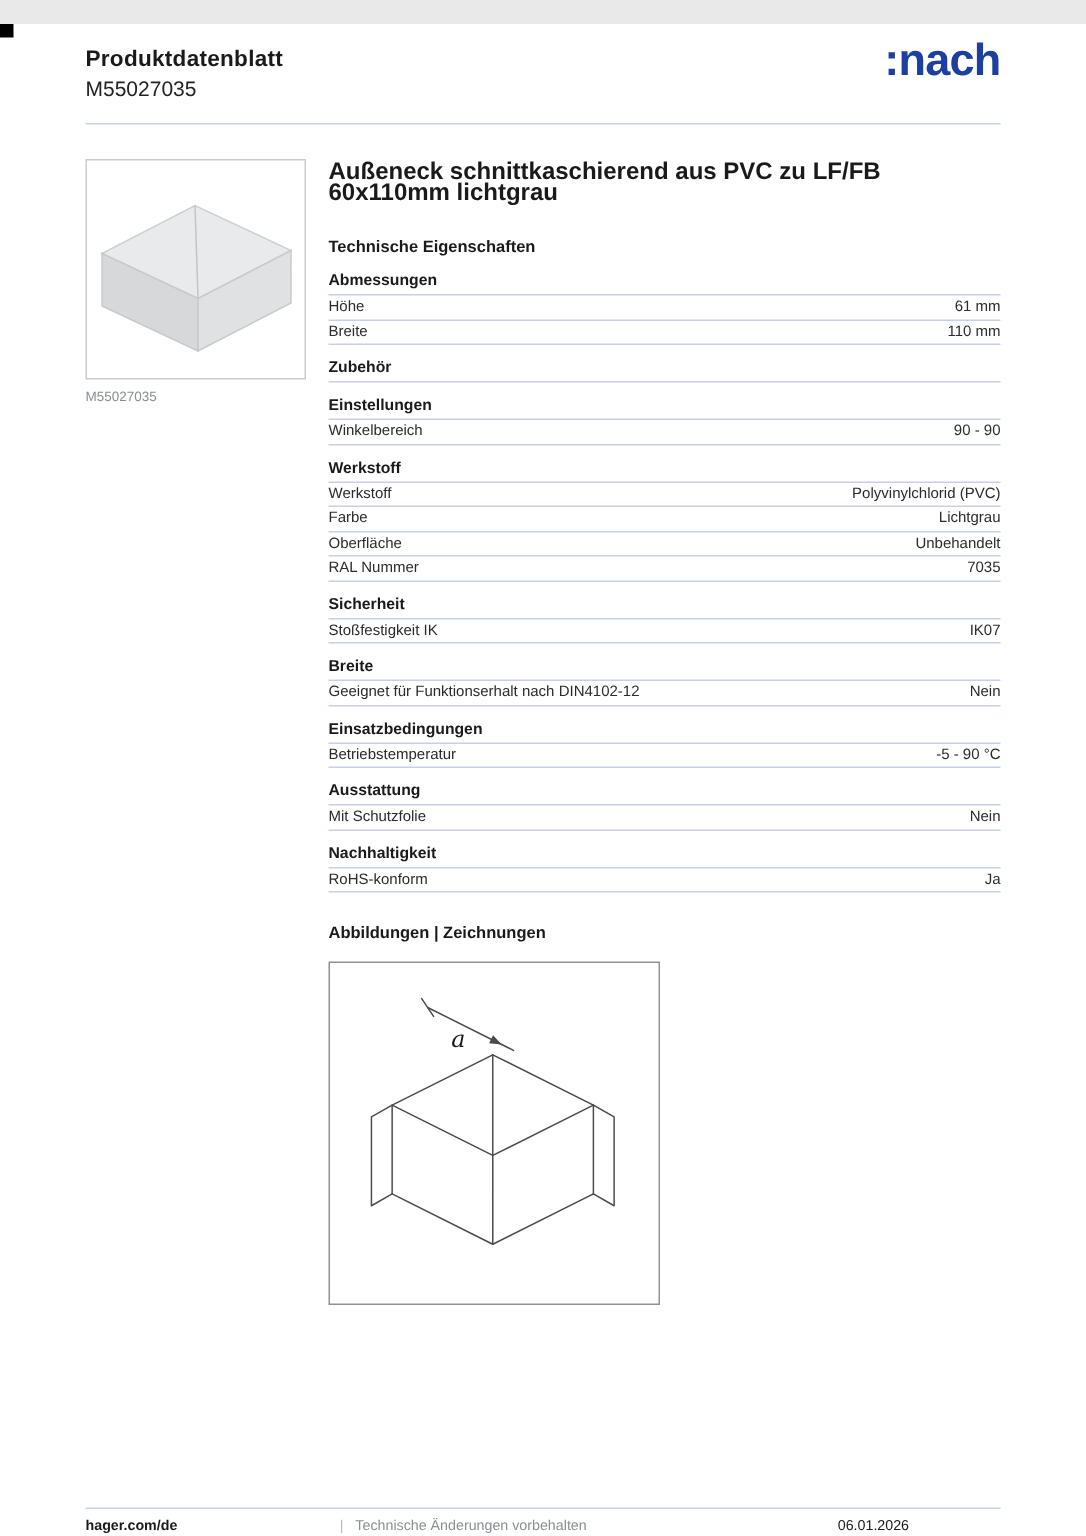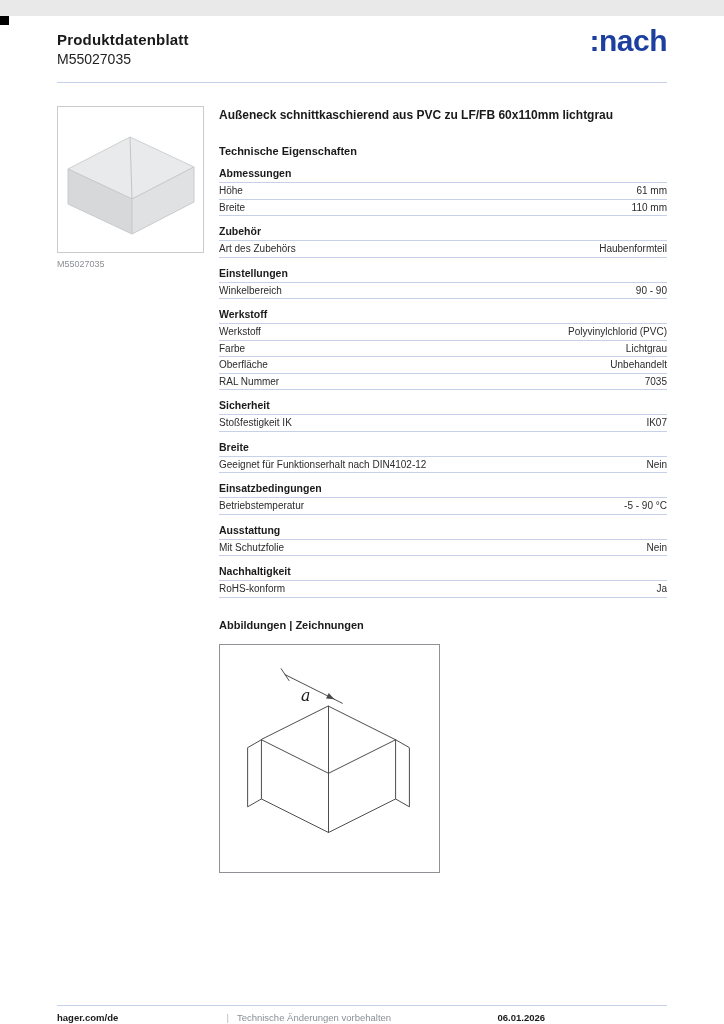--- a/index.html
+++ b/index.html
@@ -19,38 +19,38 @@
   .header-title{position:absolute;left:57px;top:15px;font-size:15px;font-weight:700;letter-spacing:.2px;}
   .header-sub{position:absolute;left:57px;top:35px;font-size:14px;font-weight:400;color:#222;}
   .logo{position:absolute;right:57px;top:8px;font-size:30px;font-weight:700;color:var(--brand-blue);letter-spacing:-.5px;}
   .header-rule{position:absolute;left:57px;right:57px;top:66px;border-top:1px solid var(--rule);}
 
   .product-image-box{position:absolute;left:57px;top:90px;width:147px;height:147px;border:1px solid #c9cccf;margin:0;background:#fff;}
   .product-image-box svg{display:block;width:100%;height:100%;}
   .image-caption{position:absolute;left:57px;top:243px;font-size:9px;color:var(--muted);}
 
   .content{position:absolute;left:219px;top:90px;width:448px;}
-  .prod-title{margin:2px 0 0;font-size:12px;font-weight:700;line-height:14px;}
+  .prod-title{margin:2px 0 0;font-size:16px;font-weight:700;line-height:14px;}
   .tech-title{margin:23px 0 0;font-size:11px;font-weight:700;line-height:13px;}
   .sections{margin-top:4px;}
   .section{margin-top:9px;}
   .section-name{margin:0;font-size:10.5px;font-weight:700;line-height:12px;padding-bottom:3px;border-bottom:1px solid var(--rule);}
   .spec-row{display:flex;justify-content:space-between;align-items:baseline;padding:2px 0 2.5px;border-bottom:1px solid var(--rule);font-size:10px;line-height:11px;color:#2b2b2b;}
   .spec-label{text-align:right;padding-right:10px;}
   .spec-value{text-align:right;white-space:nowrap;}
 
   .drawings-title{margin:21px 0 0;font-size:11px;font-weight:700;}
   .drawing-box{margin-top:13px;width:221px;height:229px;border:1px solid #8e9296;background:#fff;}
   .drawing-box svg{display:block;width:100%;height:100%;}
 
   .footer-rule{position:absolute;left:57px;right:57px;top:989px;border-top:1px solid var(--rule);}
   .footer{position:absolute;left:57px;right:57px;top:996px;display:flex;align-items:baseline;font-size:9.5px;}
   .f-left{flex:1;font-weight:700;color:#1a1a1a;}
   .f-center{flex:1.6;text-align:left;color:var(--muted);}
-  .f-right{flex:1;text-align:left;font-weight:700;}
+  .f-right{flex:1;text-align:center;font-weight:400;}
   .vsep{color:#b4b9be;margin-right:8px;font-weight:400;}
 </style>
 </head>
 <body>
 
 <div class="page">
 
   <div class="crop-mark"></div>
 
   <div class="header-title">Produktdatenblatt</div>
@@ -83,26 +83,20 @@
 
   <div class="spec-row">
     <span class="spec-label">Breite</span>
     <span class="spec-value">110 mm</span>
   </div>
 </div>
   </section>
 
   <section class="section">
     <h3 class="section-name">Zubehör</h3>
-    <div class="section-rows">
-  <div class="spec-row">
-    <span class="spec-label">Art des Zubehörs</span>
-    <span class="spec-value">Haubenformteil</span>
-  </div>
-</div>
   </section>
 
   <section class="section">
     <h3 class="section-name">Einstellungen</h3>
     <div class="section-rows">
   <div class="spec-row">
     <span class="spec-label">Winkelbereich</span>
     <span class="spec-value">90 - 90</span>
   </div>
 </div>

